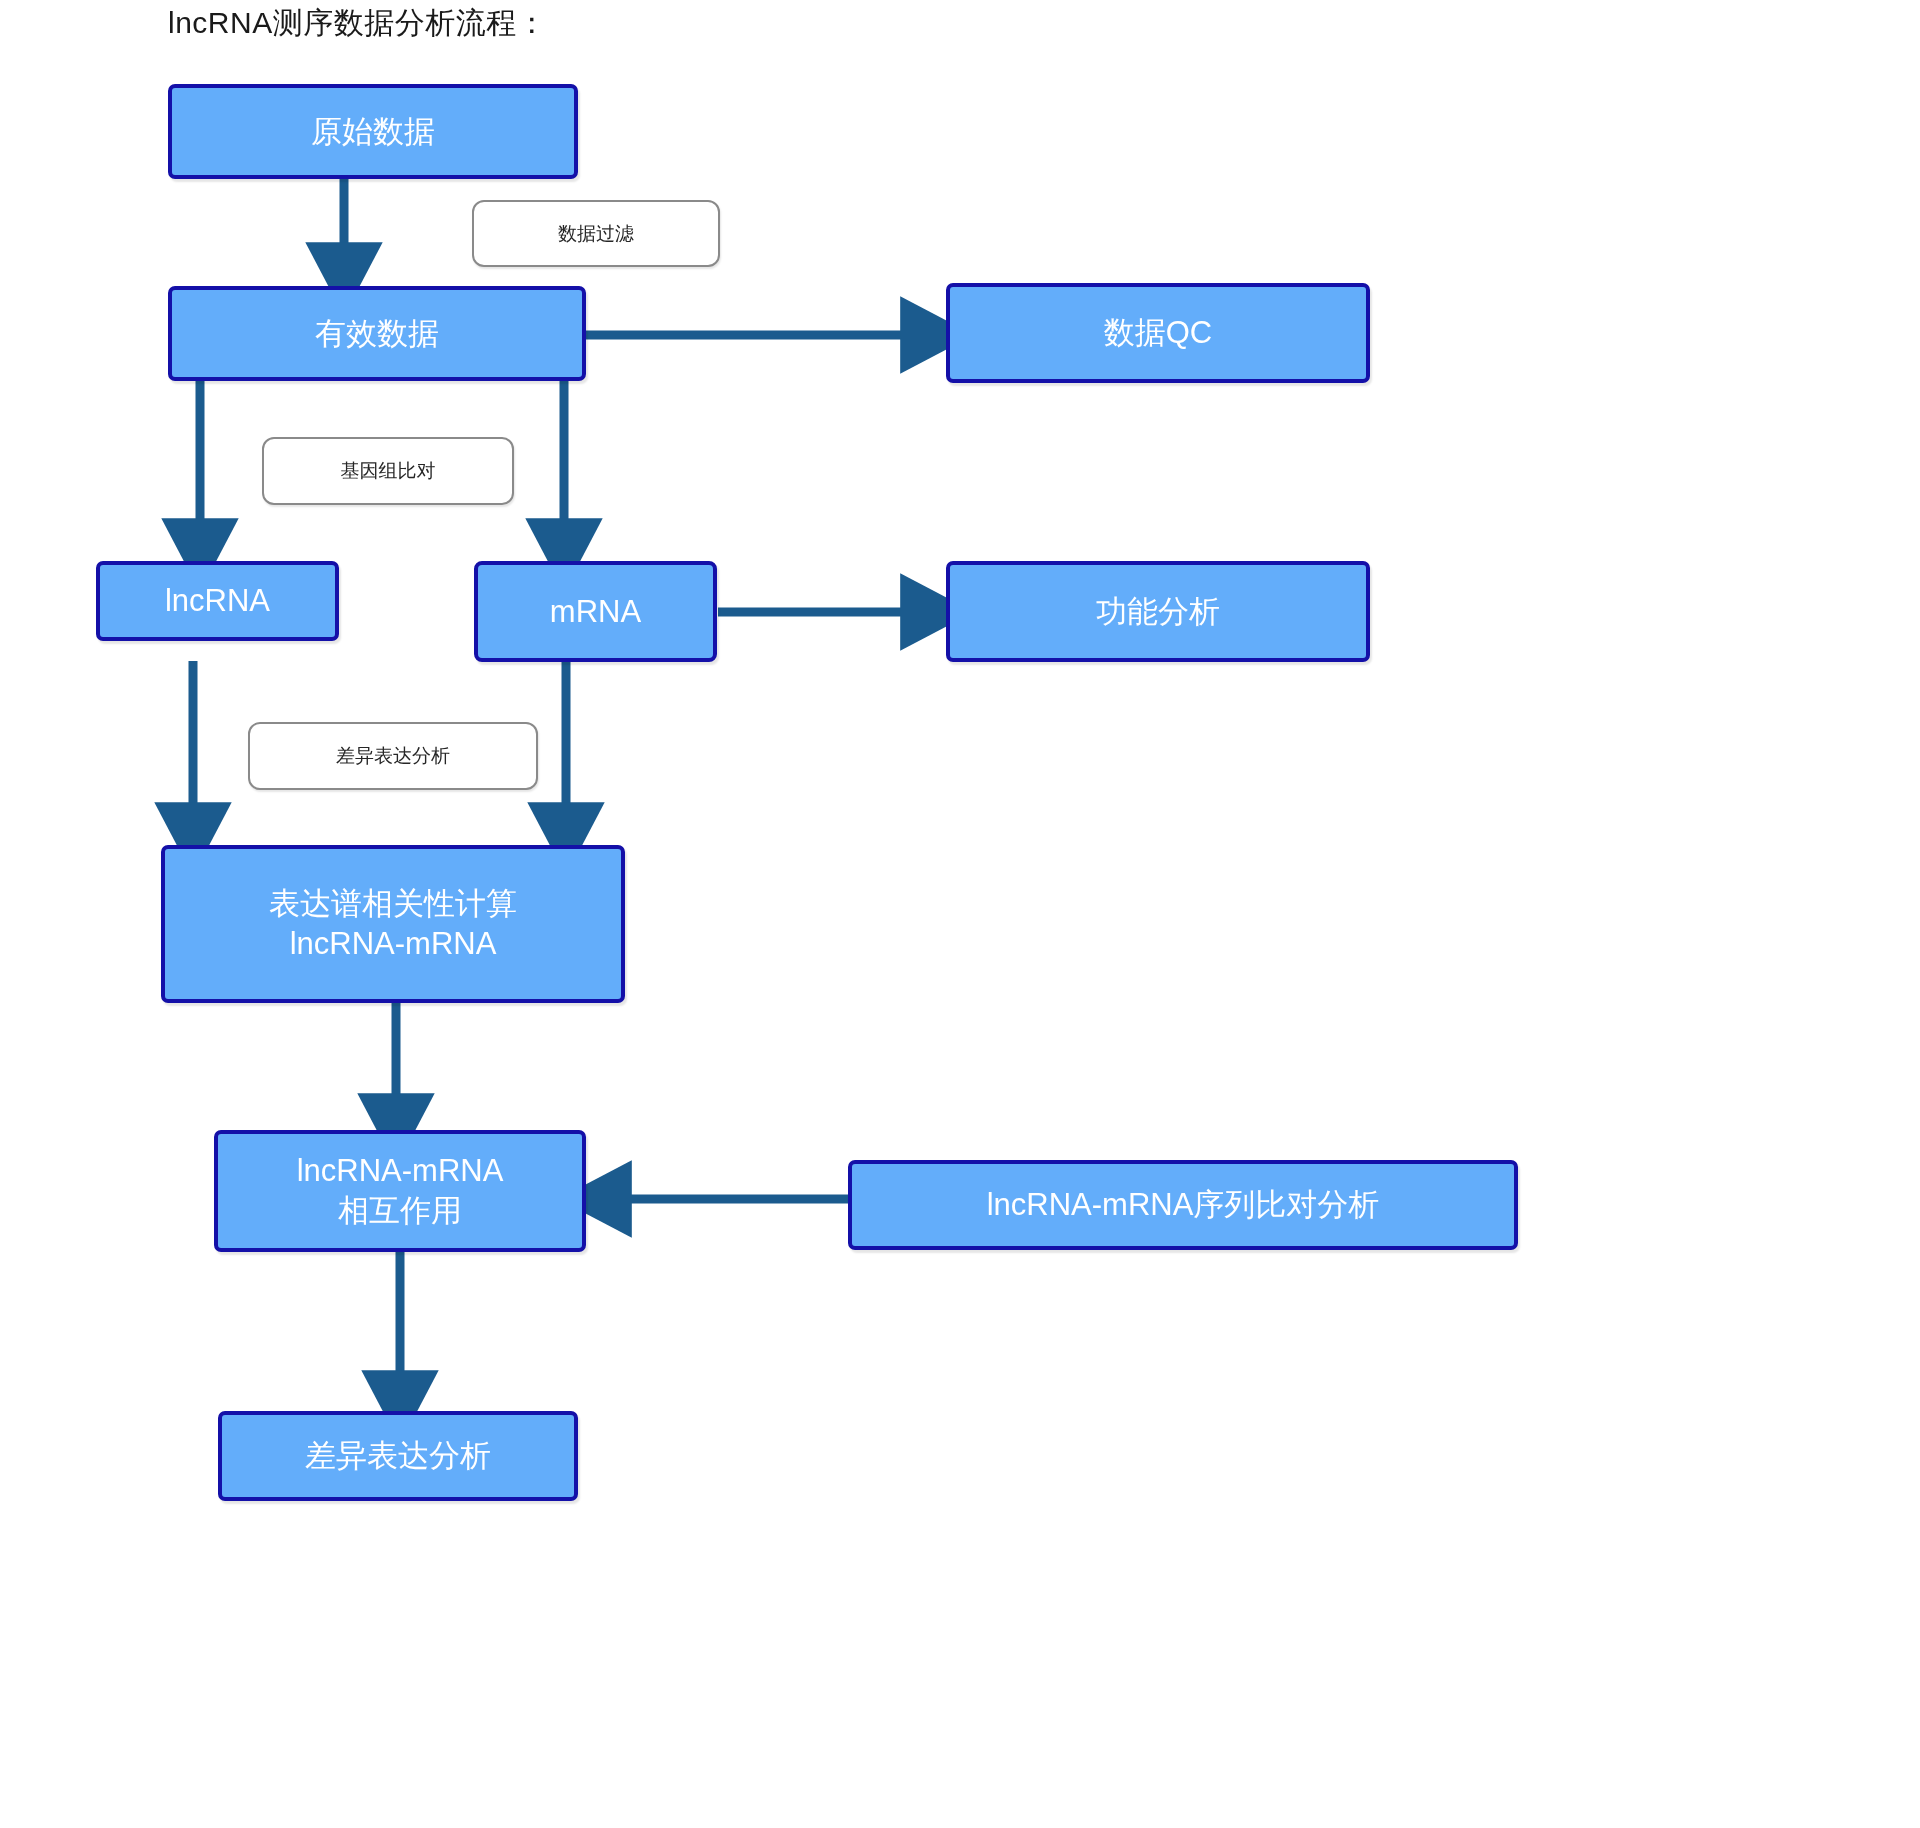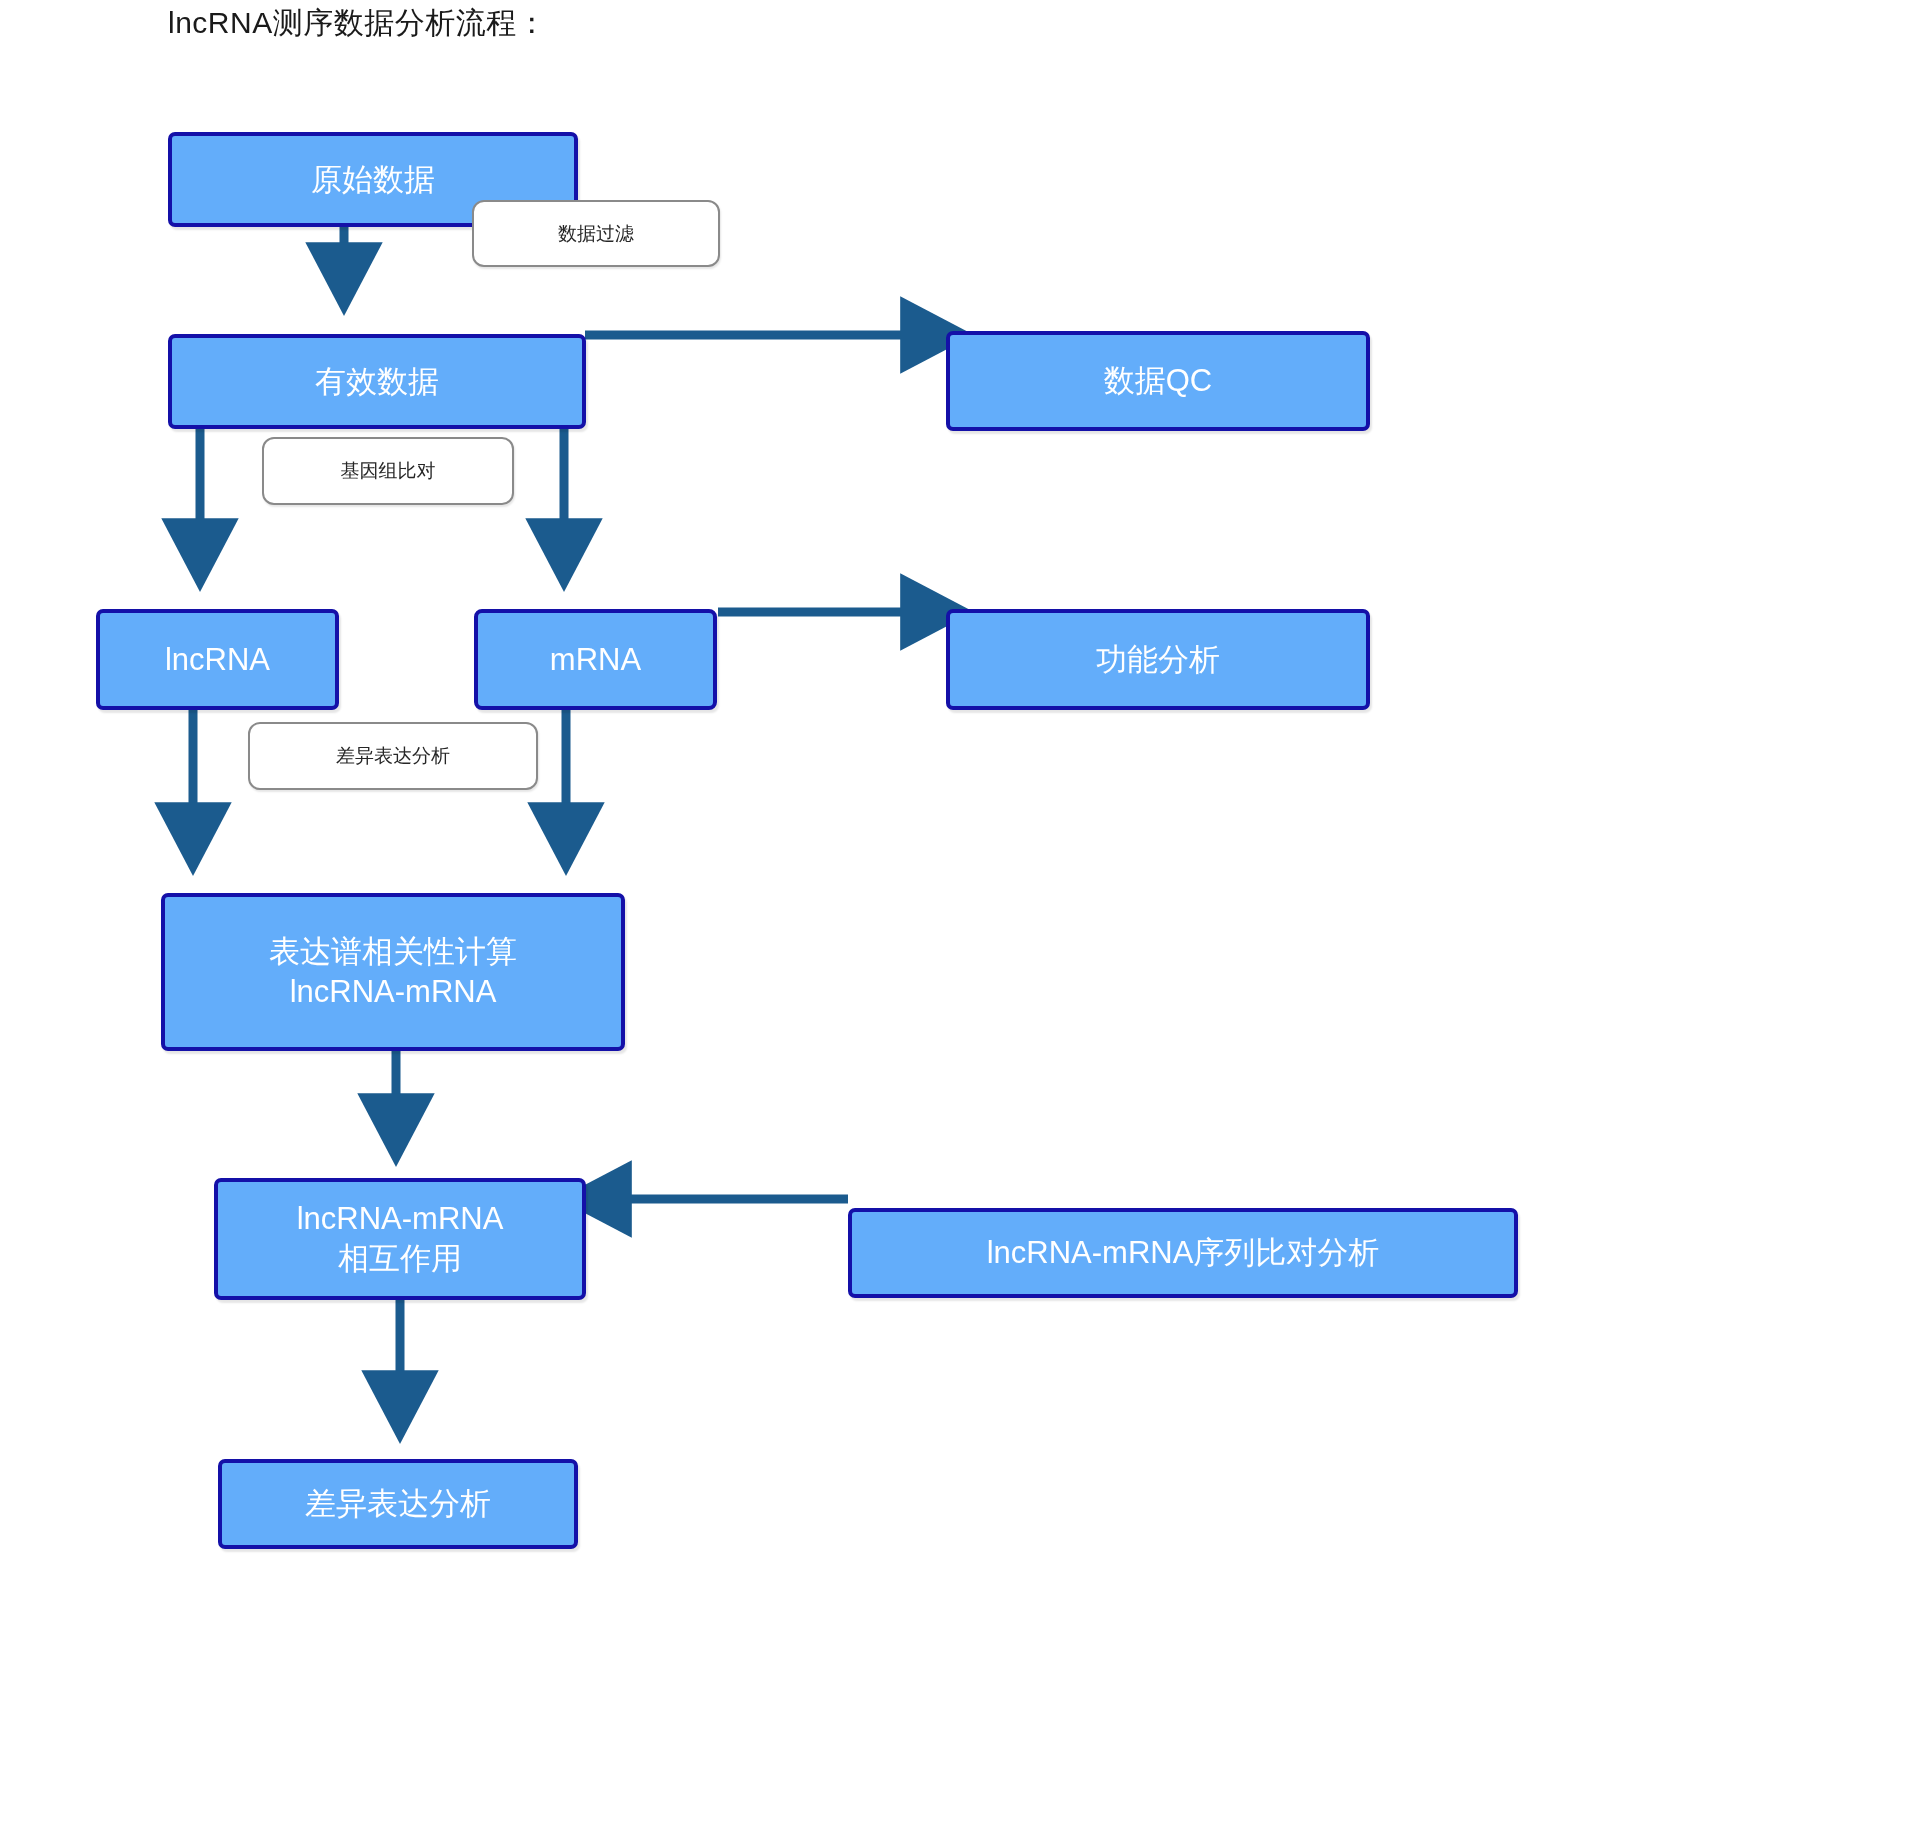--- a/index.html
+++ b/index.html
@@ -43,21 +43,20 @@
     border-radius: 7px;
     display: flex;
     align-items: center;
     justify-content: center;
     color: #ffffff;
     font-size: 31px;
     line-height: 1.28;
     text-align: center;
     font-family: "Liberation Sans", "DejaVu Sans", sans-serif;
     box-shadow: 2px 3px 2px rgba(0,0,0,0.10);
-    margin-top: 48px;
   }
   .node .node-label {
     display: block;
     padding: 0 10px;
     white-space: pre-line;
   }
   .edge-label {
     position: absolute;
     box-sizing: border-box;
     background: #ffffff;
@@ -113,21 +112,21 @@
   </div>
 
   <div class="node" style="left:168px; top:286px; width:418px; height:95px;">
     <span class="node-label">有效数据</span>
   </div>
 
   <div class="node" style="left:946px; top:283px; width:424px; height:100px;">
     <span class="node-label">数据QC</span>
   </div>
 
-  <div class="node" style="left:96px; top:561px; width:243px; height:101px;">
+  <div class="node" style="left:96px; top:561px; width:243px; height:80px;">
     <span class="node-label">lncRNA</span>
   </div>
 
   <div class="node" style="left:474px; top:561px; width:243px; height:101px;border-radius:8px;">
     <span class="node-label">mRNA</span>
   </div>
 
   <div class="node" style="left:946px; top:561px; width:424px; height:101px;">
     <span class="node-label">功能分析</span>
   </div>

